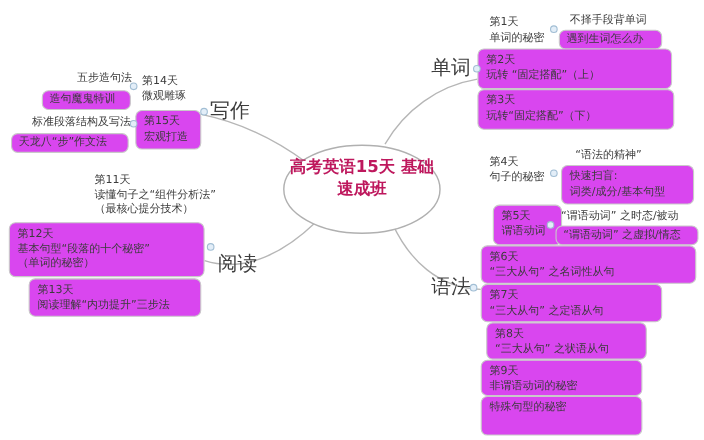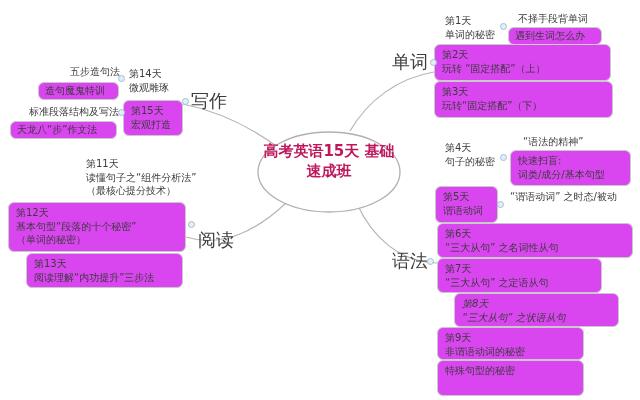--- a/index.html
+++ b/index.html
@@ -109,36 +109,39 @@
     <span class="l">第4天</span>
     <span class="l">句子的秘密</span>
   </div>
   <div class="node boxed" style="left:510px;top:150px;width:121px;height:36px;">
     <span class="l">快速扫盲:</span>
     <span class="l">词类/成分/基本句型</span>
   </div>
   <div class="node plain" style="left:521px;top:134px;">
     <span class="l">“语法的精神”</span>
   </div>
-  <div class="node boxed" style="left:435px;top:186px;width:63px;height:37px;">
+  <div class="node boxed" style="left:448px;top:186px;width:63px;height:37px;">
     <span class="l">第5天</span>
     <span class="l">谓语动词</span>
   </div>
   <div class="node plain" style="left:508px;top:189px;">
     <span class="l">“谓语动词” 之时态/被动</span>
+  </div>
+  <div class="node boxed" style="left:505px;top:205px;width:130px;height:18px;padding:1px 6px;">
+    <span class="l">“谓语动词” 之虚拟/情态</span>
   </div>
   <div class="node boxed" style="left:437px;top:223px;width:196px;height:35px;">
     <span class="l">第6天</span>
     <span class="l">“三大从句” 之名词性从句</span>
   </div>
   <div class="node boxed" style="left:437px;top:258px;width:165px;height:35px;">
     <span class="l">第7天</span>
     <span class="l">“三大从句” 之定语从句</span>
   </div>
-  <div class="node boxed" style="left:454px;top:293px;width:165px;height:34px;font-style:italic;">
+  <div class="node boxed" style="left:442px;top:293px;width:146px;height:34px;">
     <span class="l">第8天</span>
     <span class="l">“三大从句” 之状语从句</span>
   </div>
   <div class="node boxed" style="left:437px;top:327px;width:147px;height:33px;">
     <span class="l">第9天</span>
     <span class="l">非谓语动词的秘密</span>
   </div>
   <div class="node boxed" style="left:437px;top:360px;width:147px;height:36px;">
     <span class="l">特殊句型的秘密</span>
   </div>

